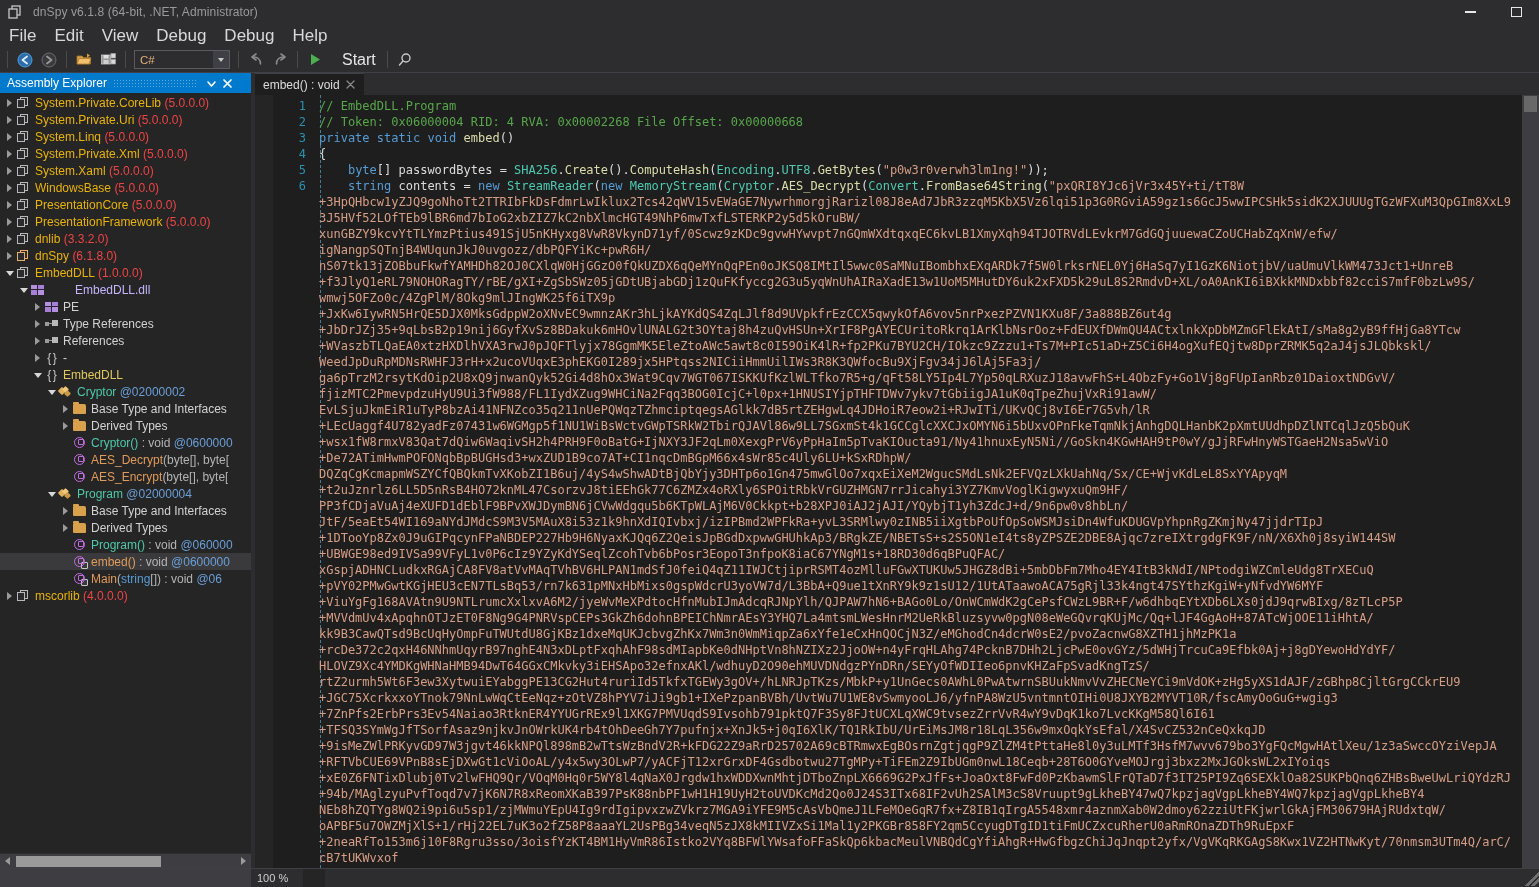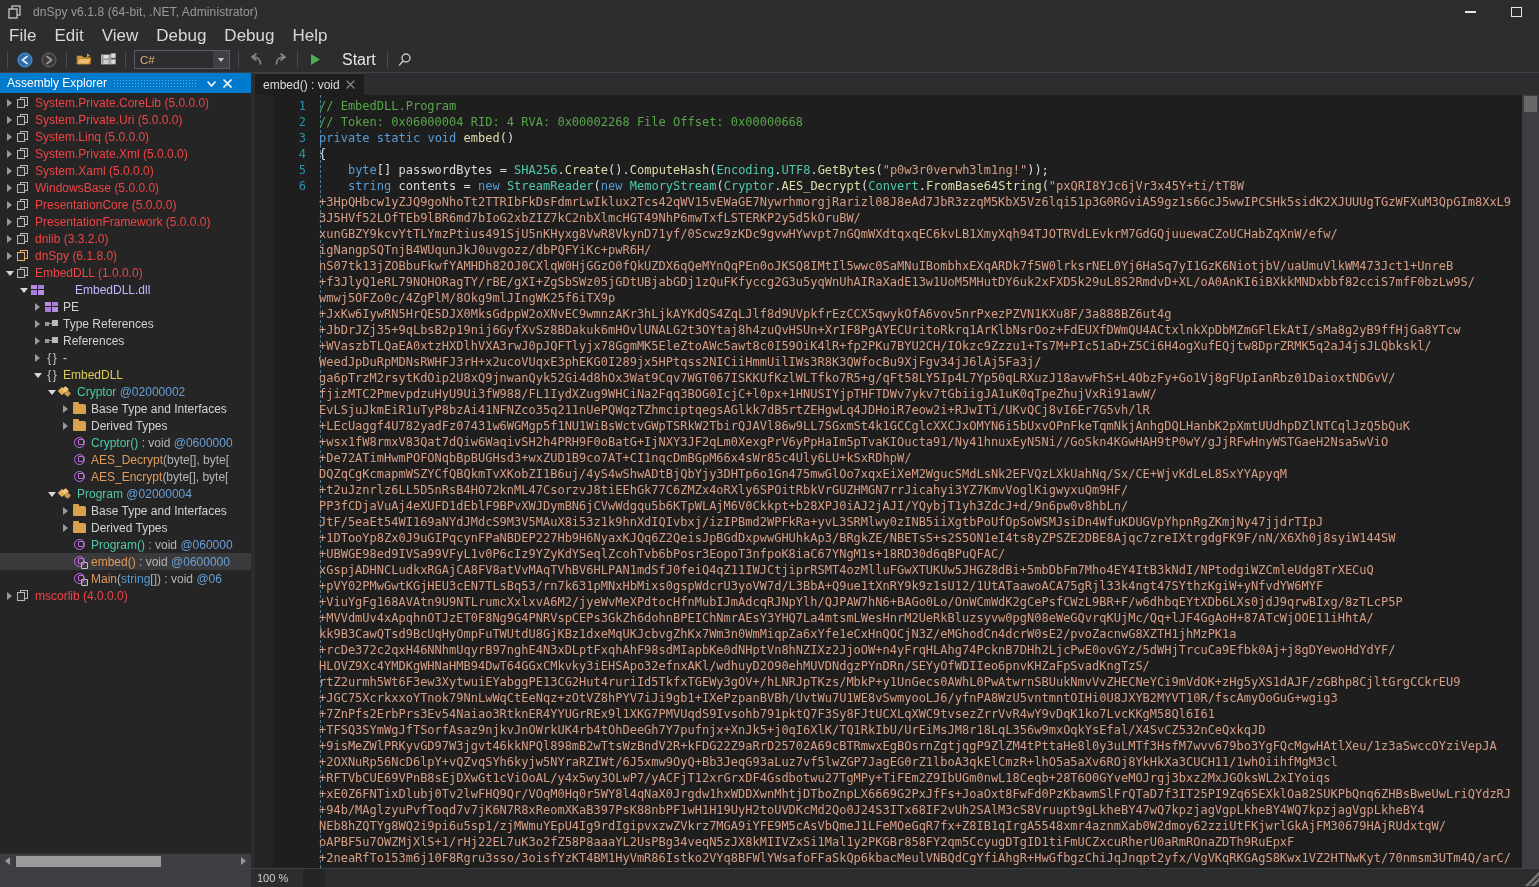--- a/index.html
+++ b/index.html
@@ -159,21 +159,21 @@
     width:11px;height:11px;border:1.4px solid #c06de0;border-radius:50%;
     position:absolute;left:0;top:0.5px;
   }
   .ic-method .hex:after{content:'';position:absolute;left:3.4px;top:1.2px;width:4px;height:4px;border:1.2px solid #c06de0;border-radius:1px;}
   .ic-method.locked:before{
     content:''; position:absolute; right:-2px; bottom:-1px; width:5px;height:5px;
     border:1px solid #c8c8c8; background:#3a3a3c; border-radius:1px;
   }
 
   
-  .c-asm  { color: #ef4444; }
+  .c-asm  { color: #eab308; }
   .c-ver  { color: #ef4444; }
   .c-dll  { color: #c4b5fd; margin-left: 26px; }
   .c-plain{ color: #d2d2d2; }
   .c-ns   { color: #e0c95a; }
   .c-type { color: #4ec9a8; }
   .c-tok  { color: #6a9fd8; }
   .c-meth { color: #e09a5a; }
   .c-punc { color: #b4b4b4; }
   .c-kw   { color: #569cd6; }
 
@@ -808,21 +808,20 @@
           <div class="cline"><span class="lnum"></span><span class="ctext"><span class="t-str">+ViuYgFg168AVAtn9U9NTLrumcXxlxvA6M2/jyeWvMeXPdtocHfnMubIJmAdcqRJNpYlh/QJPAW7hN6+BAGo0Lo/OnWCmWdK2gCePsfCWzL9BR+F/w6dhbqEYtXDb6LXs0jdJ9qrwBIxg/8zTLcP5P</span></span></div>
           <div class="cline"><span class="lnum"></span><span class="ctext"><span class="t-str">+MVVdmUv4xApqhnOTJzET0F8Ng9G4PNRVspCEPs3GkZh6dohnBPEIChNmrAEsY3YHQ7La4mtsmLWesHnrM2UeRkBluzsyvw0pgN08eWeGQvrqKUjMc/Qq+lJF4GgAoH+87ATcWjOOE11iHhtA/</span></span></div>
           <div class="cline"><span class="lnum"></span><span class="ctext"><span class="t-str">kk9B3CawQTsd9BcUqHyOmpFuTWUtdU8GjKBz1dxeMqUKJcbvgZhKx7Wm3n0WmMiqpZa6xYfe1eCxHnQOCjN3Z/eMGhodCn4dcrW0sE2/pvoZacnwG8XZTH1jhMzPK1a</span></span></div>
           <div class="cline"><span class="lnum"></span><span class="ctext"><span class="t-str">+rcDe372c2qxH46NNhmUqyrB97nghE4N3xDLptFxqhAhF98sdMIapbKe0dNHptVn8hNZIXz2JjoOW+n4yFrqHLAhg74PcknB7DHh2LjcPwE0ovGYz/5dWHjTrcuCa9Efbk0Aj+j8gDYewoHdYdYF/</span></span></div>
           <div class="cline"><span class="lnum"></span><span class="ctext"><span class="t-str">HLOVZ9Xc4YMDKgWHNaHMB94DwT64GGxCMkvky3iEHSApo32efnxAKl/wdhuyD2O90ehMUVDNdgzPYnDRn/SEYyOfWDIIeo6pnvKHZaFpSvadKngTzS/</span></span></div>
           <div class="cline"><span class="lnum"></span><span class="ctext"><span class="t-str">rtZ2urmh5Wt6F3ew3XytwuiEYabggPE13CG2Hut4ruriId5TkfxTGEWy3gOV+/hLNRJpTKzs/MbkP+y1UnGecs0AWhL0PwAtwrnSBUukNmvVvZHECNeYCi9mVdOK+zHg5yXS1dAJF/zGBhp8CjltGrgCCkrEU9</span></span></div>
           <div class="cline"><span class="lnum"></span><span class="ctext"><span class="t-str">+JGC75XcrkxxoYTnok79NnLwWqCtEeNqz+zOtVZ8hPYV7iJi9gb1+IXePzpanBVBh/UvtWu7U1WE8vSwmyooLJ6/yfnPA8WzU5vntmntOIHi0U8JXYB2MYVT10R/fscAmyOoGuG+wgig3</span></span></div>
           <div class="cline"><span class="lnum"></span><span class="ctext"><span class="t-str">+7ZnPfs2ErbPrs3Ev54Naiao3RtknER4YYUGrREx9l1XKG7PMVUqdS9Ivsohb791pktQ7F3Sy8FJtUCXLqXWC9tvsezZrrVvR4wY9vDqK1ko7LvcKKgM58Ql6I61</span></span></div>
           <div class="cline"><span class="lnum"></span><span class="ctext"><span class="t-str">+TFSQ3SYmWgJfTSorfAsaz9njkvJnOWrkUK4rb4tOhDeeGh7Y7pufnjx+XnJk5+j0qI6XlK/TQ1RkIbU/UrEiMsJM8r18LqL356w9mxOqkYsEfal/X4SvCZ532nCeQxkqJD</span></span></div>
           <div class="cline"><span class="lnum"></span><span class="ctext"><span class="t-str">+9isMeZWlPRKyvGD97W3jgvt46kkNPQl898mB2wTtsWzBndV2R+kFDG22Z9aRrD25702A69cBTRmwxEgBOsrnZgtjqgP9ZlZM4tPttaHe8l0y3uLMTf3HsfM7wvv679bo3YgFQcMgwHAtlXeu/1z3aSwccOYziVepJA</span></span></div>
-          <div class="cline"><span class="lnum"></span><span class="ctext"><span class="t-str">+2OXNuRp56NcD6lpY+vQZvqSYh6kyjw5NYraRZIWt/6J5xmw9OyQ+Bb3JeqG93aLuz7vf5lwZGP7JagEG0rZ1lboA3qkElCmzR+lhO5a5aXv6ROj8YkHkXa3CUCH11/1whOiihfMgM3cl</span></span></div>
           <div class="cline"><span class="lnum"></span><span class="ctext"><span class="t-str">+RFTVbCUE69VPnB8sEjDXwGt1cViOoAL/y4x5wy3OLwP7/yACFjT12xrGrxDF4Gsdbotwu27TgMPy+TiFEm2Z9IbUGm0nwL18Ceqb+28T6O0GYveMOJrgj3bxz2MxJGOksWL2xIYoiqs</span></span></div>
           <div class="cline"><span class="lnum"></span><span class="ctext"><span class="t-str">+xE0Z6FNTixDlubj0Tv2lwFHQ9Qr/VOqM0Hq0r5WY8l4qNaX0Jrgdw1hxWDDXwnMhtjDTboZnpLX6669G2PxJfFs+JoaOxt8FwFd0PzKbawmSlFrQTaD7f3IT25PI9Zq6SEXklOa82SUKPbQnq6ZHBsBweUwLriQYdzRJ</span></span></div>
           <div class="cline"><span class="lnum"></span><span class="ctext"><span class="t-str">+94b/MAglzyuPvfToqd7v7jK6N7R8xReomXKaB397PsK88nbPF1wH1H19UyH2toUVDKcMd2Qo0J24S3ITx68IF2vUh2SAlM3cS8Vruupt9gLkheBY47wQ7kpzjagVgpLkheBY4WQ7kpzjagVgpLkheBY4</span></span></div>
           <div class="cline"><span class="lnum"></span><span class="ctext"><span class="t-str">NEb8hZQTYg8WQ2i9pi6u5sp1/zjMWmuYEpU4Ig9rdIgipvxzwZVkrz7MGA9iYFE9M5cAsVbQmeJ1LFeMOeGqR7fx+Z8IB1qIrgA5548xmr4aznmXab0W2dmoy62zziUtFKjwrlGkAjFM30679HAjRUdxtqW/</span></span></div>
           <div class="cline"><span class="lnum"></span><span class="ctext"><span class="t-str">oAPBF5u7OWZMjXlS+1/rHj22EL7uK3o2fZ58P8aaaYL2UsPBg34veqN5zJX8kMIIVZxSi1Mal1y2PKGBr858FY2qm5CcyugDTgID1tiFmUCZxcuRherU0aRmROnaZDTh9RuEpxF</span></span></div>
           <div class="cline"><span class="lnum"></span><span class="ctext"><span class="t-str">+2neaRfTo153m6j10F8Rgru3sso/3oisfYzKT4BM1HyVmR86Istko2VYq8BFWlYWsafoFFaSkQp6kbacMeulVNBQdCgYfiAhgR+HwGfbgzChiJqJnqpt2yfx/VgVKqRKGAgS8Kwx1VZ2HTNwKyt/70nmsm3UTm4Q/arC/</span></span></div>
           <div class="cline"><span class="lnum"></span><span class="ctext"><span class="t-str">cB7tUKWvxof</span></span></div>
         </div>
       <div class="code-vscroll">
         <span class="vs-thumb" style="height:16px;margin-top:1px;"></span>

